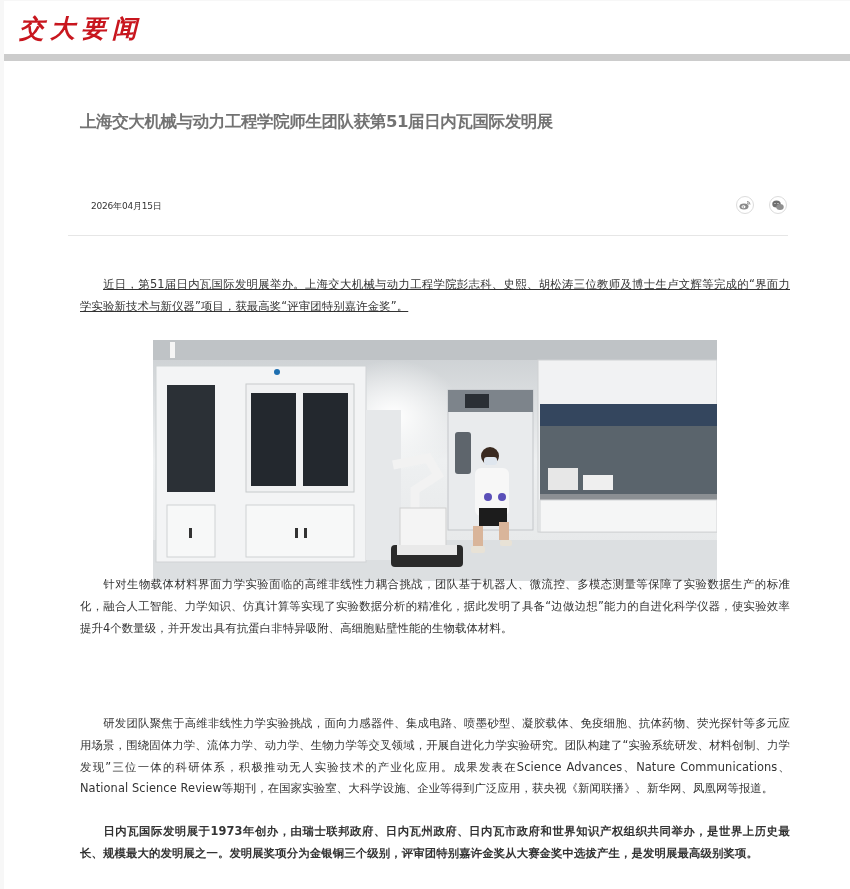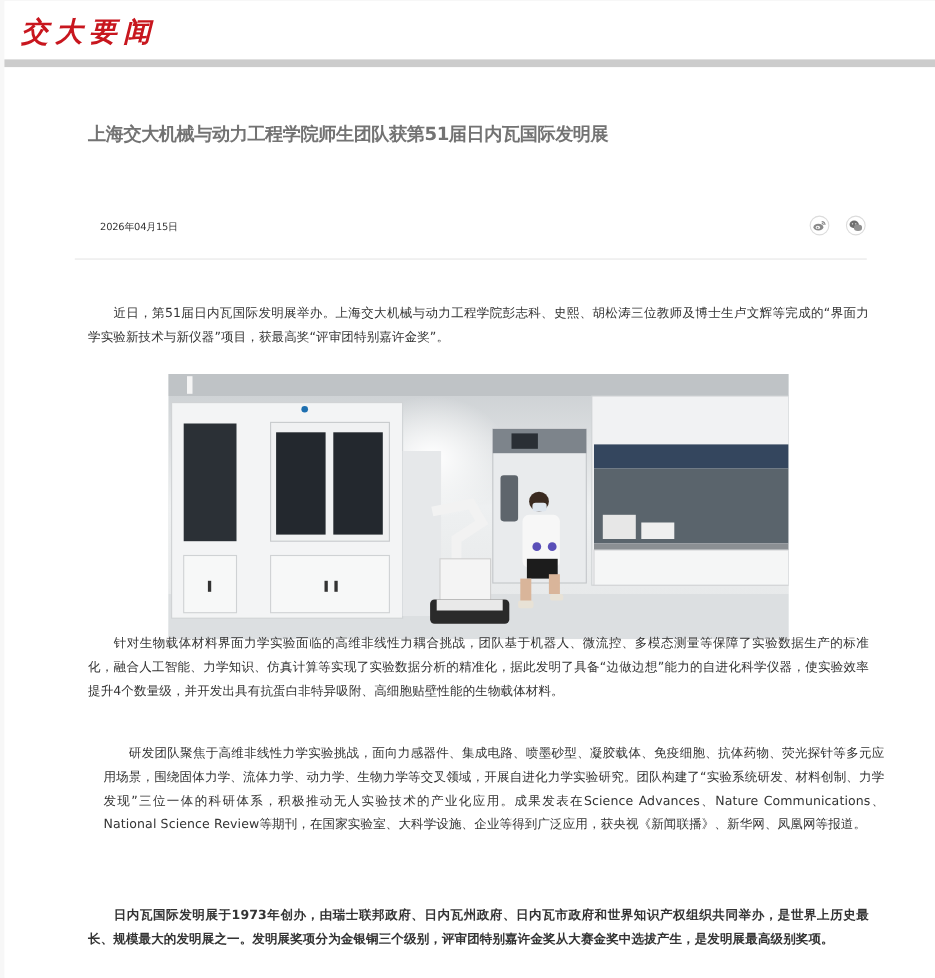--- a/index.html
+++ b/index.html
@@ -52,23 +52,23 @@
     .meta-divider {
       position: absolute; left: 4px; top: 46px; width: 720px; height: 1px;
       background: #e6e6e6;
     }
     .body-text {
       position: absolute; left: 16px; width: 710px;
       font-size: 11.4px; color: #333333; line-height: 21.8px;
       letter-spacing: 0.1px; text-align: justify;
     }
     .body-text .indent { display: inline-block; width: 23px; }
-    .p1 { top: 213px; }
+    .p1 { top: 213px; text-decoration: underline; }
     .p2 { top: 513px; }
-    .p3 { top: 613px; margin-left: 14px; }
+    .p3 { top: 652px; }
     .p4 { top: 760px; font-weight: bold; }
     .figure {
       position: absolute; left: 89px; top: 279px; width: 564px; height: 241px;
       overflow: hidden; background: #e9ebec;
     }
   </style>
 </head>
 <body>
 
 <div class="page">

